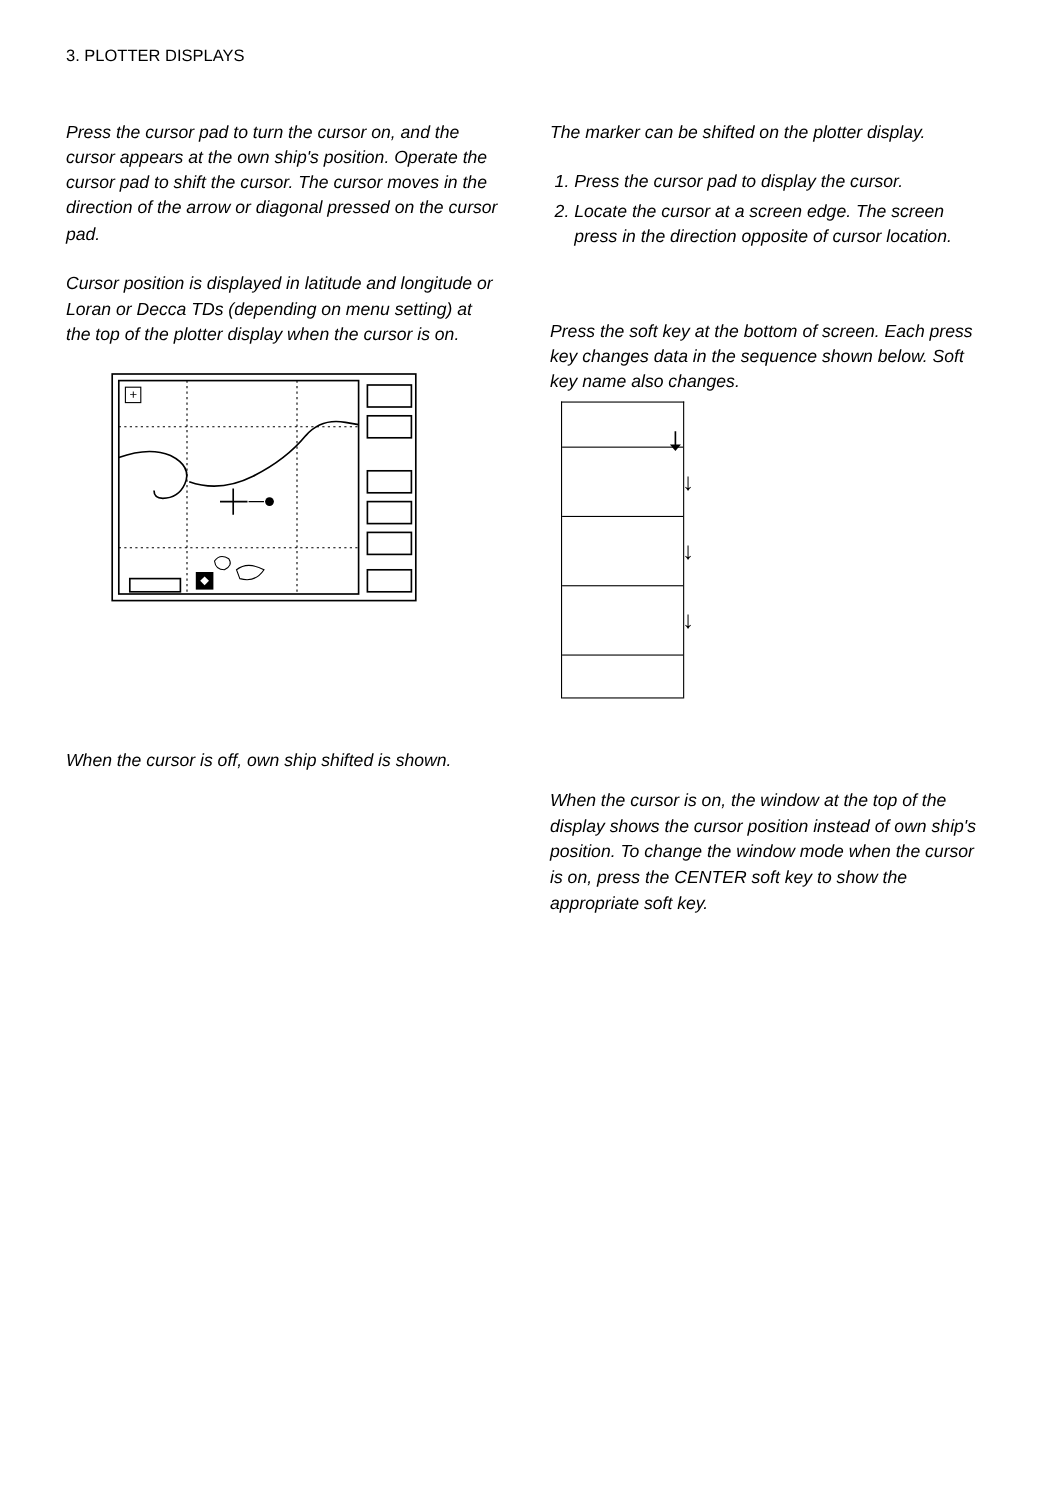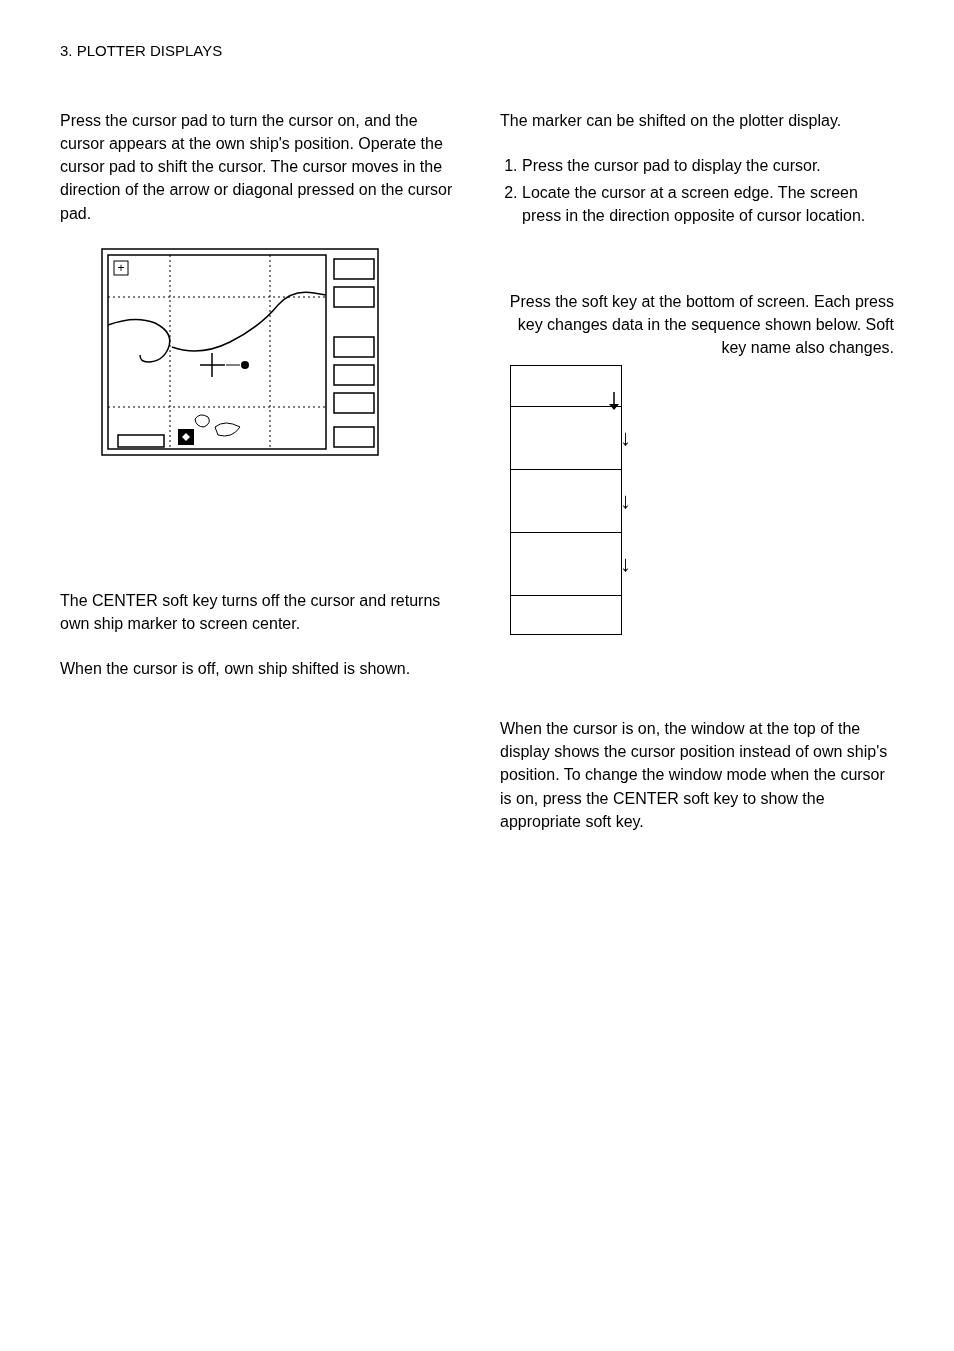--- a/index.html
+++ b/index.html
@@ -13,20 +13,21 @@
     box-sizing: border-box;
     background: #fff;
   }
   .page-header {
     font-size: 15px;
     margin-bottom: 47px;
   }
   .columns {
     display: flex;
     gap: 46px;
+    font-style: italic;
   }
   .col {
     flex: 1;
     min-width: 0;
   }
   p {
     margin: 0 0  0;
   }
   .para {
     margin-bottom: 22px;
@@ -78,20 +79,21 @@
 <body>
 
 <div class="page-header">3. PLOTTER DISPLAYS</div>
 
 <div class="columns">
 
   <div class="col">
 
     <p class="para">Press the cursor pad to turn the cursor on, and the cursor appears at the own ship's position. Operate the cursor pad to shift the cursor. The cursor moves in the direction of the arrow or diagonal pressed on the cursor pad.</p>
 
+    <p class="para">Cursor position is displayed in latitude and longitude or Loran or Decca TDs (depending on menu setting) at the top of the plotter display when the cursor is on.</p>
 
     <div class="plotter-figure">
       <svg class="plotter-svg" width="280" height="210" viewBox="0 0 280 210">
 
         <rect x="2" y="2" width="276" height="206" fill="none" stroke="#000" stroke-width="1.5"></rect>
         <rect x="8" y="8" width="218" height="194" fill="none" stroke="#000" stroke-width="1.5"></rect>
 
         <rect x="14" y="14" width="14" height="14" fill="none" stroke="#000" stroke-width="1"></rect>
         <text x="21" y="25" text-anchor="middle" font-size="12" font-family="Arial">+</text>
 
@@ -119,39 +121,38 @@
         <rect x="234" y="40" width="40" height="20" fill="none" stroke="#000" stroke-width="1.5"></rect>
         <rect x="234" y="90" width="40" height="20" fill="none" stroke="#000" stroke-width="1.5"></rect>
         <rect x="234" y="118" width="40" height="20" fill="none" stroke="#000" stroke-width="1.5"></rect>
         <rect x="234" y="146" width="40" height="20" fill="none" stroke="#000" stroke-width="1.5"></rect>
         <rect x="234" y="180" width="40" height="20" fill="none" stroke="#000" stroke-width="1.5"></rect>
       </svg>
     </div>
 
     <div style="height:110px;"></div>
 
-    <p class="para">The CENTER soft key turns off the cursor and returns own ship marker to screen center.</p>
 
     <p class="para">When the cursor is off, own ship shifted is shown.</p>
 
   </div>
 
   <div class="col">
 
     <p class="para">The marker can be shifted on the plotter display.</p>
 
     <ol>
       <li>Press the cursor pad to display the cursor.</li>
       <li>Locate the cursor at a screen edge. The screen press in the direction opposite of cursor location.</li>
     </ol>
 
     <div style="height:40px;"></div>
 
 
-    <p class="para" style="margin-bottom:6px;text-align:right;">Press the soft key at the bottom of screen. Each press key changes data in the sequence shown below. Soft key name also changes.</p>
+    <p class="para" style="margin-bottom:6px;">Press the soft key at the bottom of screen. Each press key changes data in the sequence shown below. Soft key name also changes.</p>
 
     <div class="flow-figure">
       <div class="flow-box">
         <div class="flow-row first">
           <svg width="18" height="22" style="position:absolute; right:-2px; bottom:-6px;">
             <line x1="9" y1="2" x2="9" y2="16" stroke="#000" stroke-width="1.5"></line>
             <polygon points="4,14 14,14 9,20" fill="#000"></polygon>
           </svg>
         </div>
         <div class="flow-row">

